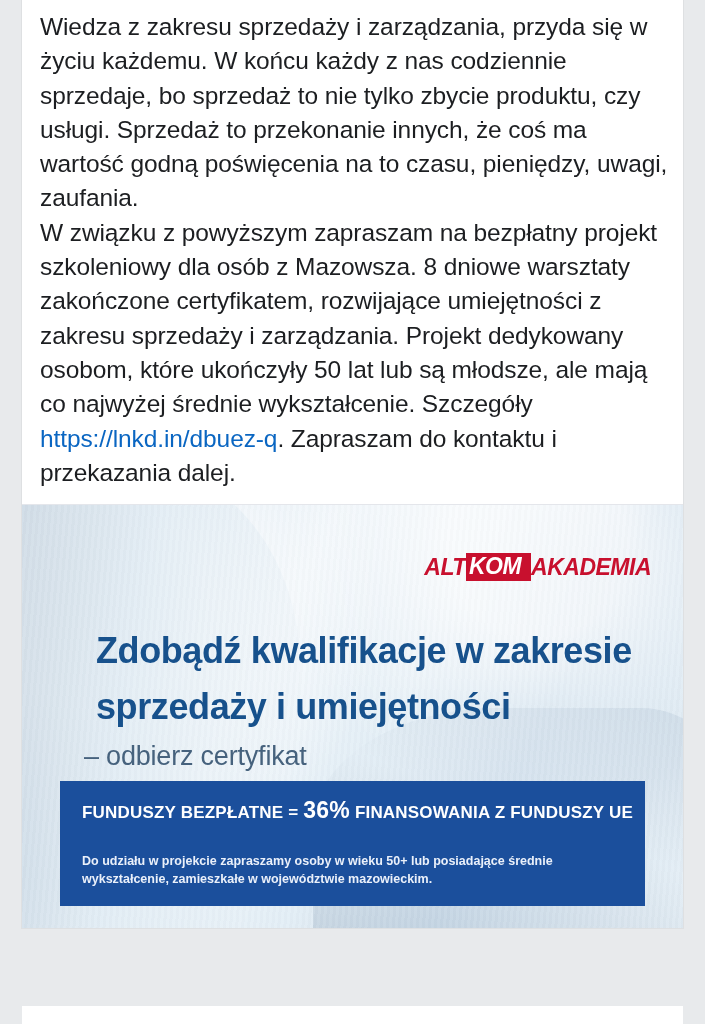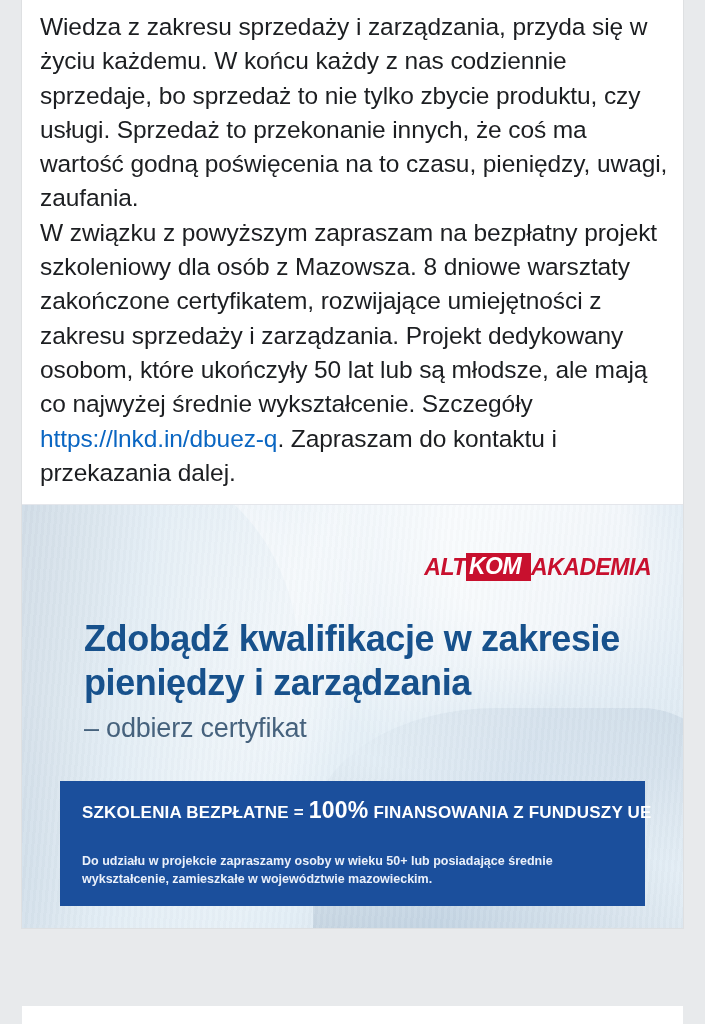--- a/index.html
+++ b/index.html
@@ -112,21 +112,21 @@
     left: 62px;
     top: 112px;
     width: 560px;
     color: #1b4f84;
   }
   .headline .h1 {
     font-size: 36px;
     font-weight: bold;
     line-height: 1.22;
     letter-spacing: -0.4px;
-    margin: 0;
+    margin: 12px;
     color: #17518c;
   }
   .headline .h2 {
     margin: 8px 0 16px 0;
     font-size: 27px;
     color: #46627d;
     font-weight: normal;
     letter-spacing: -0.2px;
   }
   .banner {
@@ -181,28 +181,28 @@
       <div class="media-grain"></div>
 
       <div class="brand">
         <span class="b-alt">ALT</span>
           <span class="b-kom">KOM</span>
           <span class="b-akademia">AKADEMIA</span>
       </div>
 
       <div class="headline">
         <div class="h1">Zdobądź kwalifikacje w zakresie</div>
-        <div class="h1">pieniędzy i zarządzania</div>
+        <div class="h1">sprzedaży i umiejętności</div>
         <div class="h2">– odbierz certyfikat</div>
       </div>
 
       <div class="banner">
         <div class="banner-top">
-          <span>SZKOLENIA BEZPŁATNE =</span>
-          <span class="pct">100%</span>
+          <span>FUNDUSZY BEZPŁATNE =</span>
+          <span class="pct">36%</span>
           <span>FINANSOWANIA Z FUNDUSZY UE</span>
         </div>
         <div class="banner-sub">Do udziału w projekcie zapraszamy osoby w wieku 50+ lub posiadające średnie wykształcenie, zamieszkałe w województwie mazowieckim.</div>
       </div>
     </div>
 
   </div>
 
   <div class="bottom-strip"></div>
 </div>

